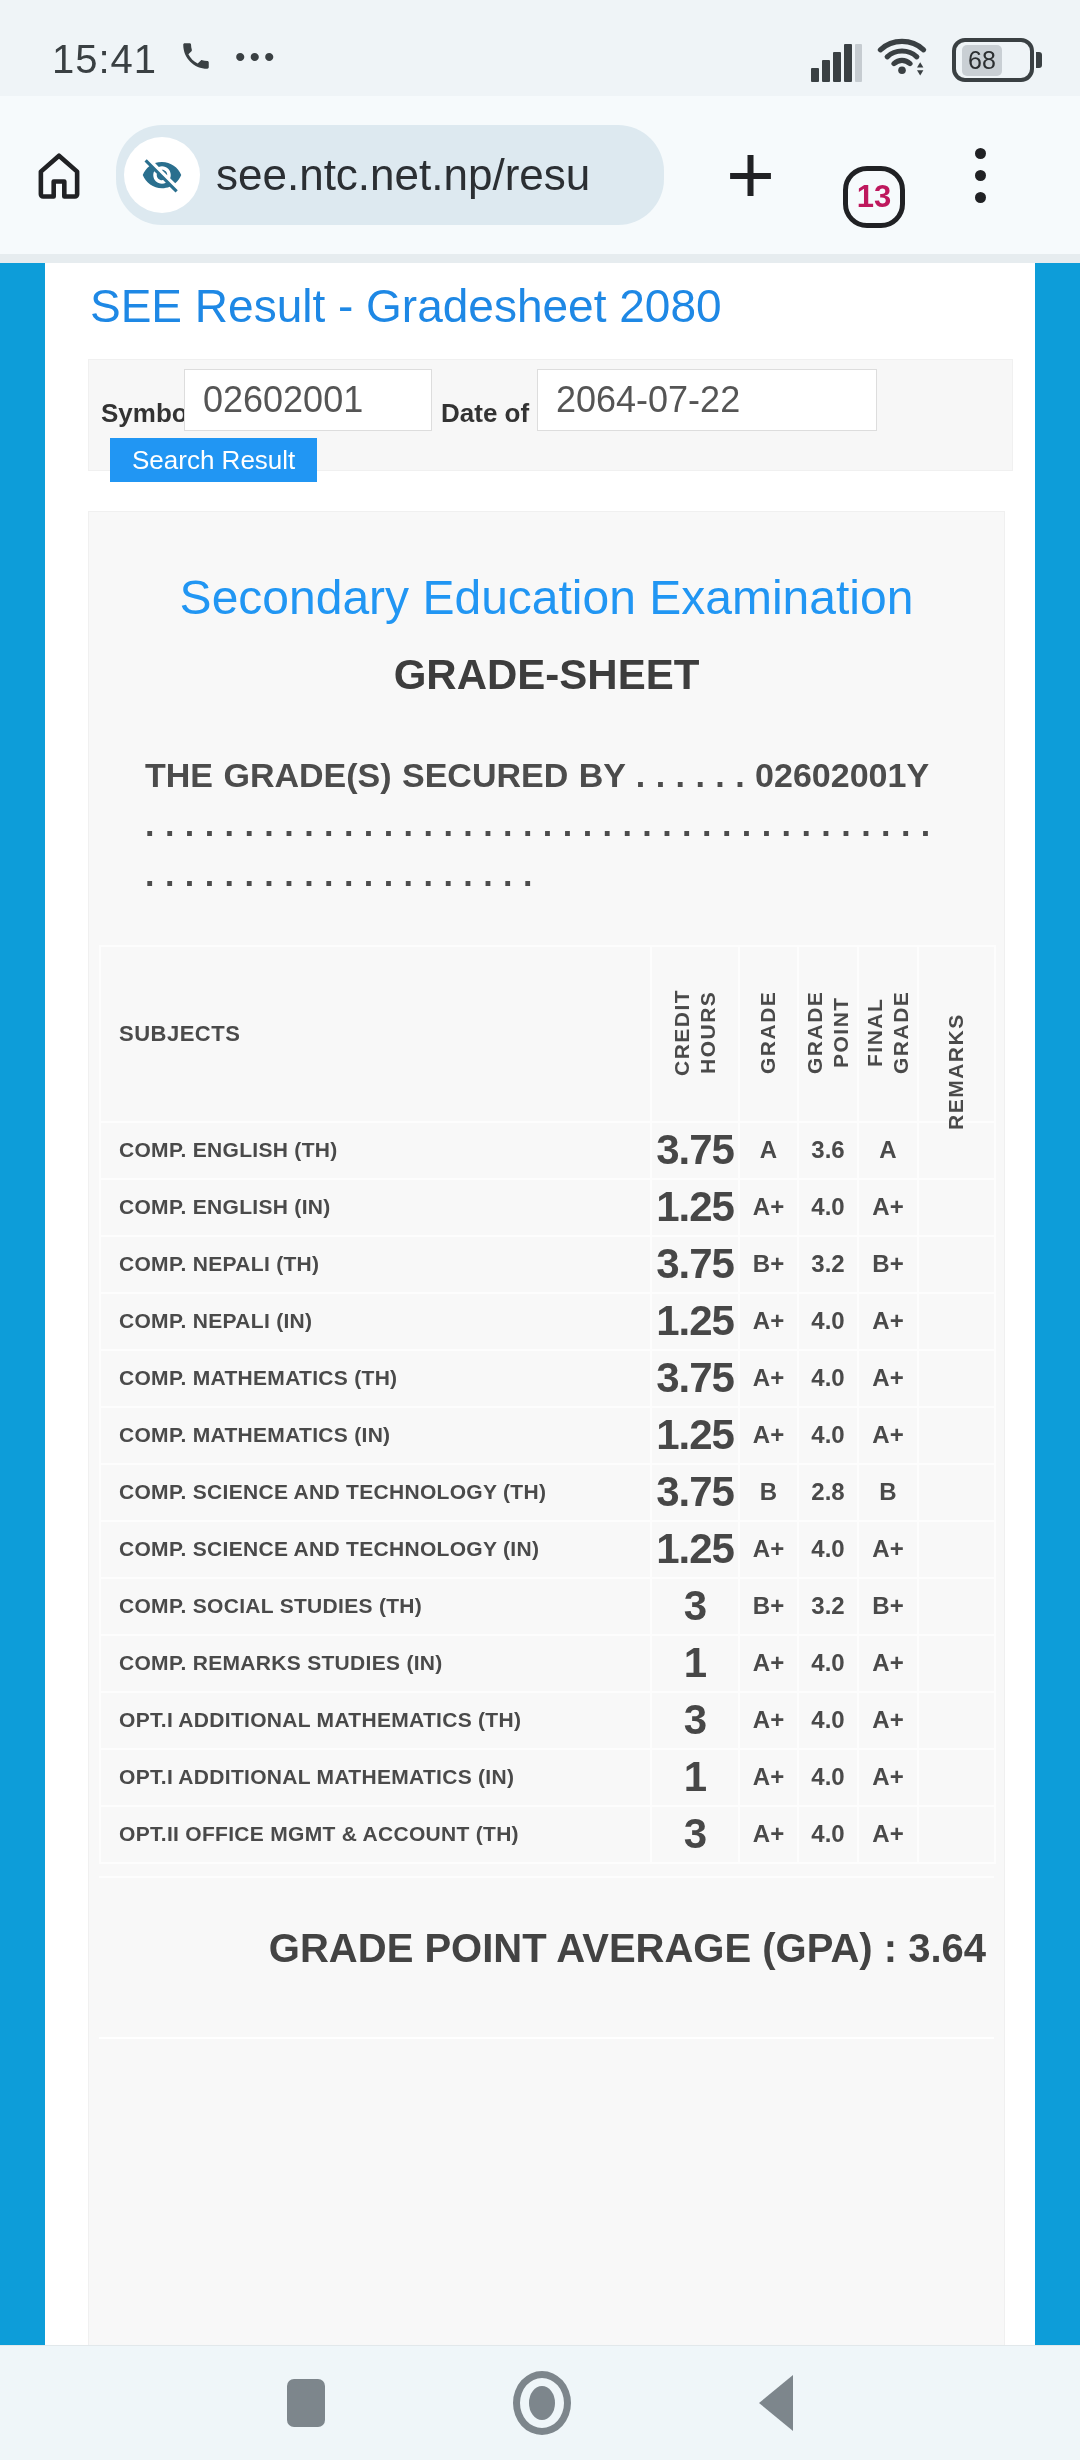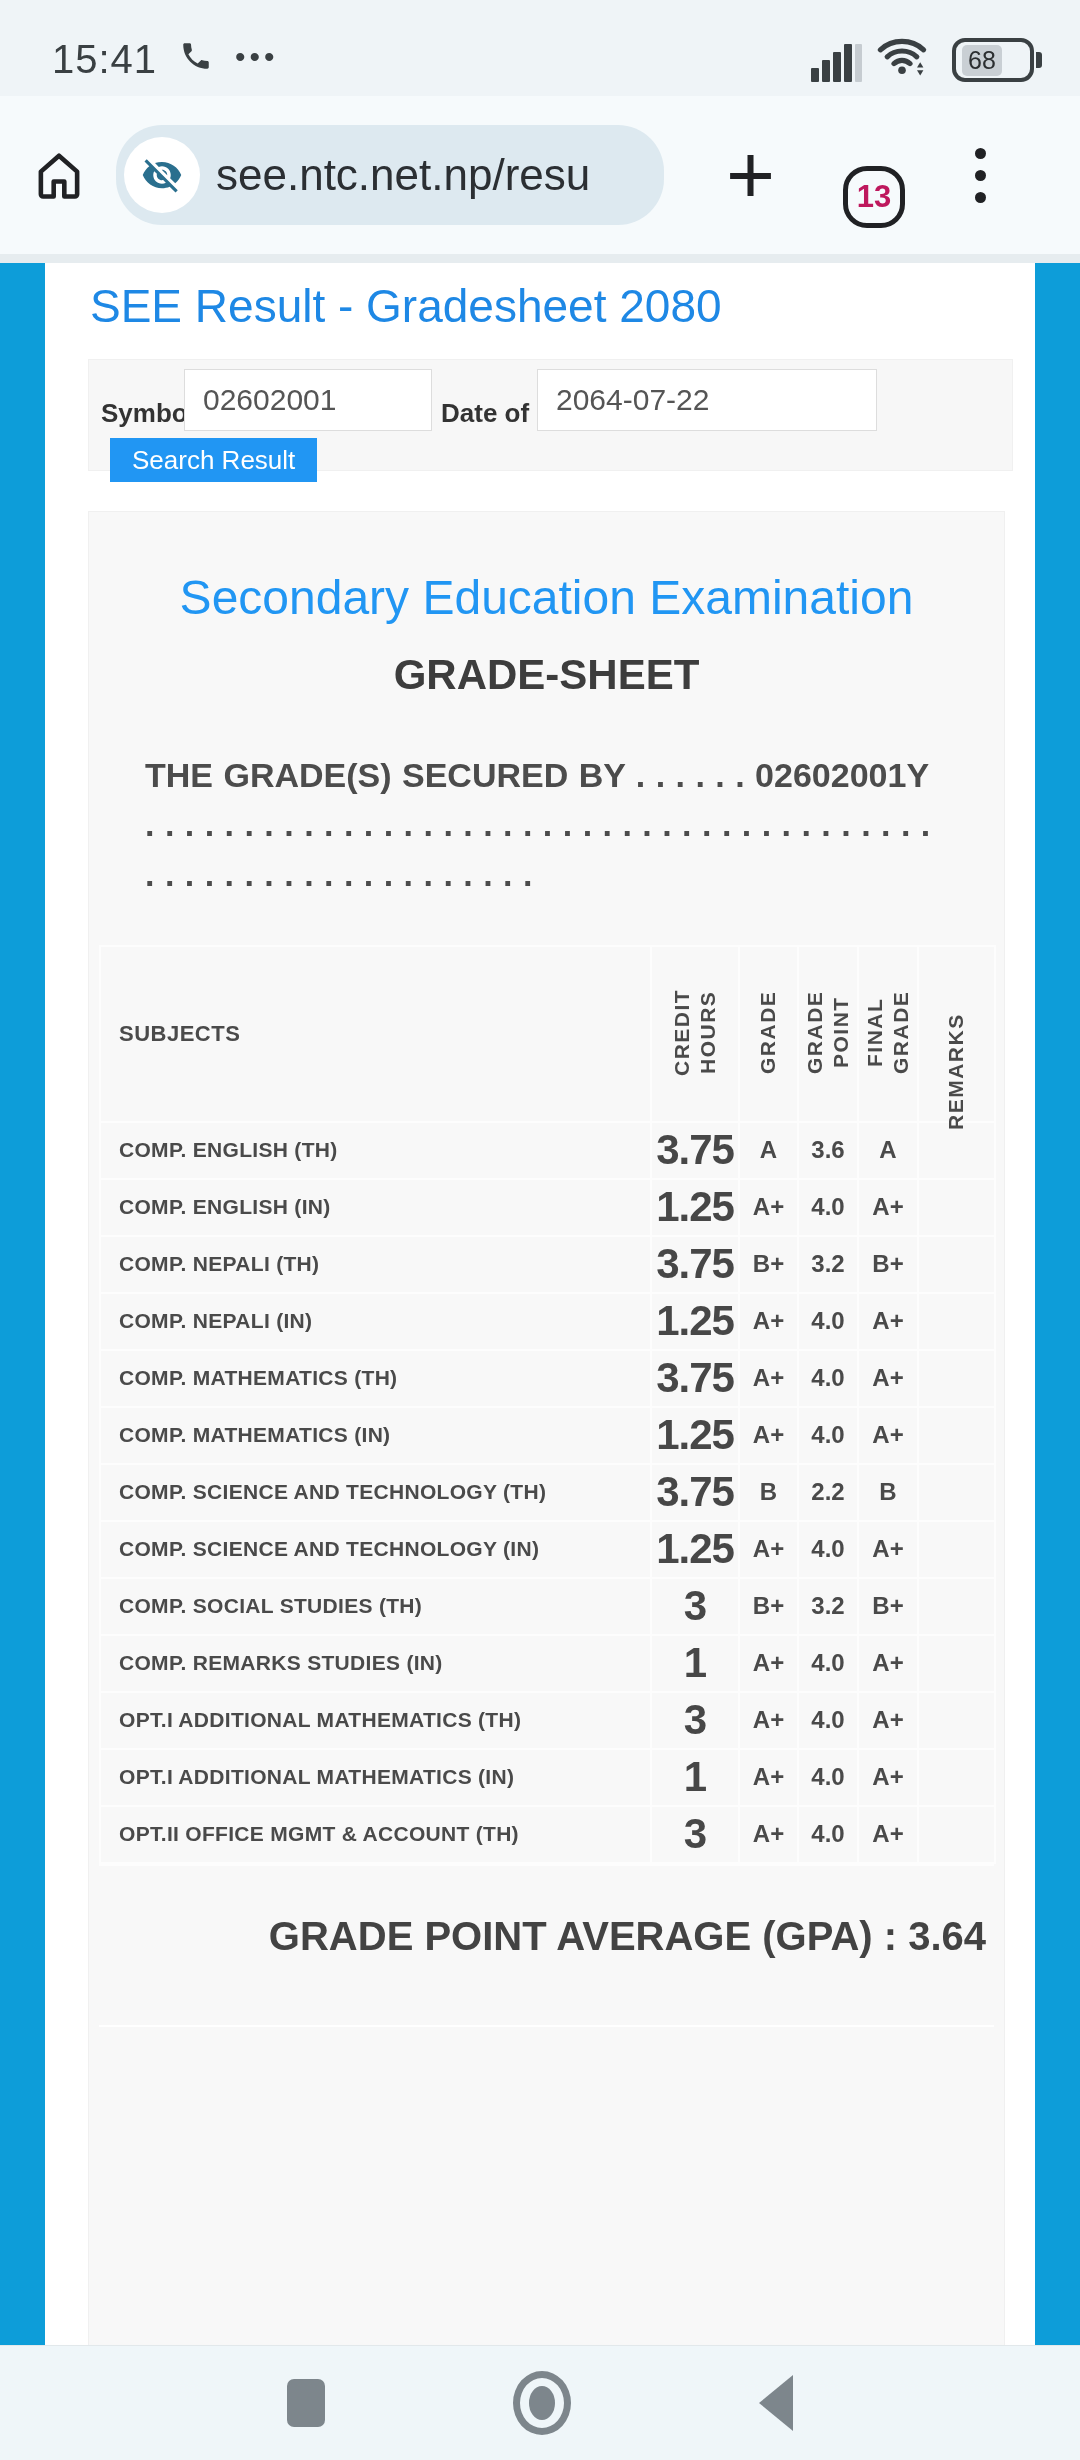--- a/index.html
+++ b/index.html
@@ -46,33 +46,33 @@
   .edge.left{ left:0; } .edge.right{ right:0; }
   .page { position:absolute; left:45px; right:45px; top:0; bottom:0; background:#fff; }
 
   .page-title { margin:16px 0 0 45px; font-size:46px; font-weight:500; }
 
   .search-form { position:relative; margin:26px 0 0 43px; width:925px; height:112px;
     background:#f7f7f7; border:1px solid #f0f0f0; }
   .frm-label { position:absolute; font-size:26px; font-weight:700; color:#333; top:38px; }
   .lab1 { left:12px; } .lab2 { left:352px; }
   .frm-input { position:absolute; top:9px; height:62px; background:#fff; border:1px solid #ddd;
-    font-size:30px; color:#555; padding:0 18px; font-family:inherit; }
+    font-size:36px; color:#555; padding:0 18px; font-family:inherit; }
   .inp1 { left:95px; width:248px; } .inp2 { left:448px; width:340px; }
   .search-btn { position:absolute; left:21px; top:78px; height:44px; padding:0 22px;
     border:none; color:#fff; font-size:26px; font-family:inherit; }
 
   .sheet-card { margin:40px 0 0 43px; width:917px; background:#f8f8f8; border:1px solid #f0f0f0;
     padding:58px 0 0 0; height:1890px; overflow:hidden; }
   .sheet-heading { text-align:center; font-size:48px; font-weight:400; }
   .sheet-subheading { text-align:center; font-size:42px; font-weight:700; color:#3d3d3d; margin-top:26px; }
   .sheet-par { margin:52px 56px 0 56px; font-size:34px; font-weight:700; color:#4c4c4c; line-height:1.45;
     word-spacing:1px; }
 
-  table.grades { margin:46px 10px 0 10px; width:897px; border-collapse:collapse; table-layout:fixed; }
+  table.grades { margin:46px 10px 12px 10px; width:897px; border-collapse:collapse; table-layout:fixed; }
   .grades col.c-sub{width:auto;} .grades col.c-cr{width:88px;} .grades col.c-g{width:59px;}
   .grades col.c-gp{width:60px;} .grades col.c-fg{width:60px;} .grades col.c-rm{width:77px;}
   .grades th, .grades td { border:2px solid #fdfdfd; color:#4a4a4a; }
   .grades thead th { height:104px; vertical-align:middle; }
   th.h-subjects { text-align:left; padding-left:18px; font-size:22px; font-weight:700; letter-spacing:0.5px; }
   .vhead span { display:inline-block; writing-mode:vertical-rl; transform:rotate(180deg);
     font-size:21px; font-weight:700; letter-spacing:1.5px; line-height:1.25; height:96px; }
   .vhead.vh-remarks span { height:170px; position:relative; top:40px; }
   .grades tbody td { height:57px; }
   td.subj { text-align:left; padding-left:18px; font-size:21px; font-weight:700; letter-spacing:0.3px; }
@@ -245,21 +245,21 @@
                 <td class="credit">1.25</td>
                 <td class="small">A+</td>
                 <td class="small">4.0</td>
                 <td class="small">A+</td>
                 <td class="remarks"></td>
               </tr>
             <tr>
                 <td class="subj">COMP. SCIENCE AND TECHNOLOGY (TH)</td>
                 <td class="credit">3.75</td>
                 <td class="small">B</td>
-                <td class="small">2.2</td>
+                <td class="small">2.8</td>
                 <td class="small">B</td>
                 <td class="remarks"></td>
               </tr>
             <tr>
                 <td class="subj">COMP. SCIENCE AND TECHNOLOGY (IN)</td>
                 <td class="credit">1.25</td>
                 <td class="small">A+</td>
                 <td class="small">4.0</td>
                 <td class="small">A+</td>
                 <td class="remarks"></td>

